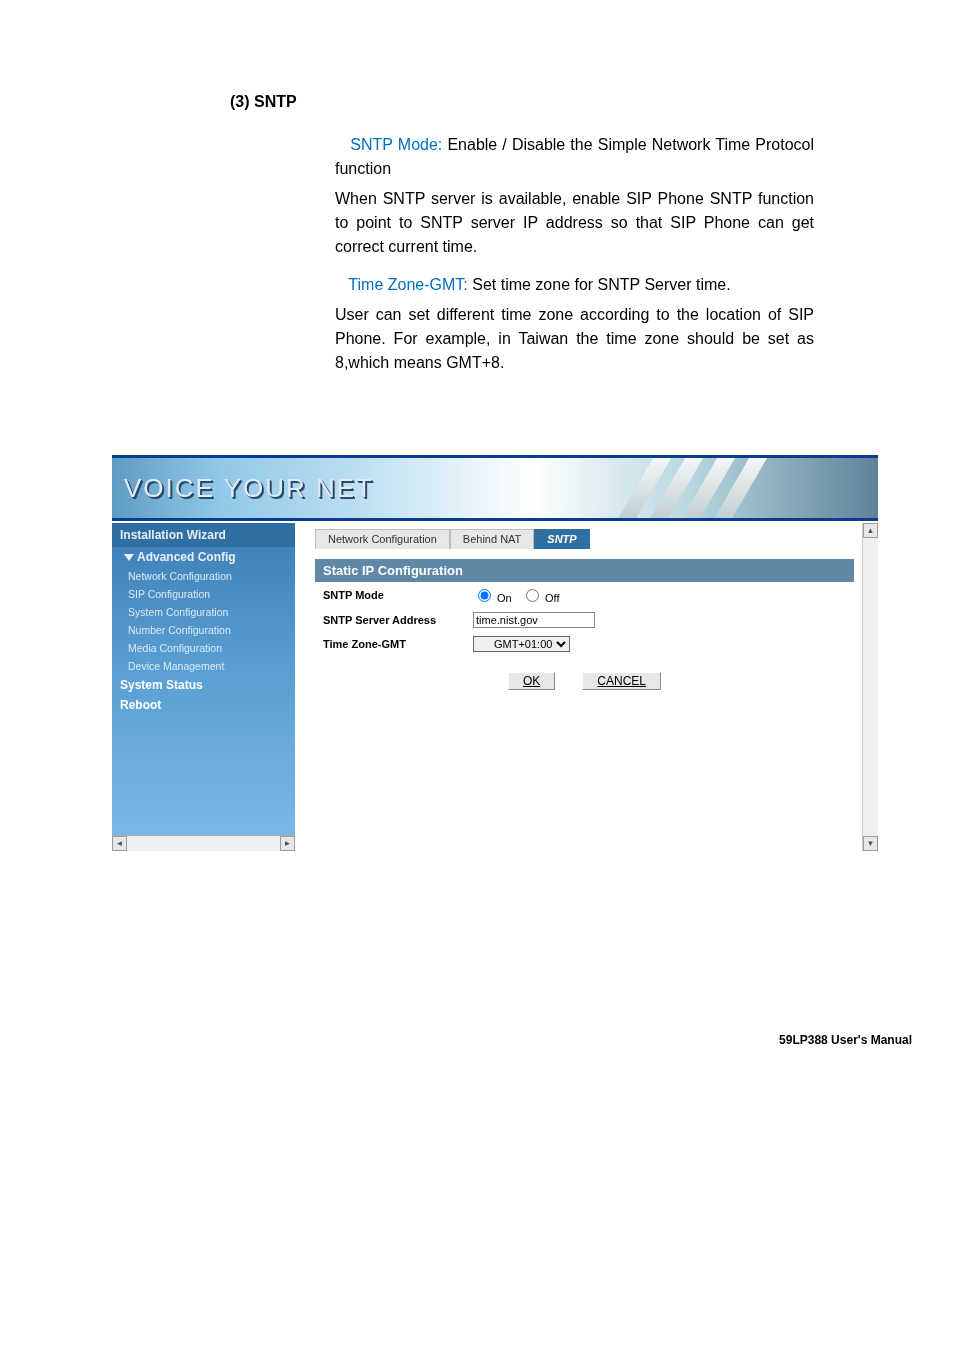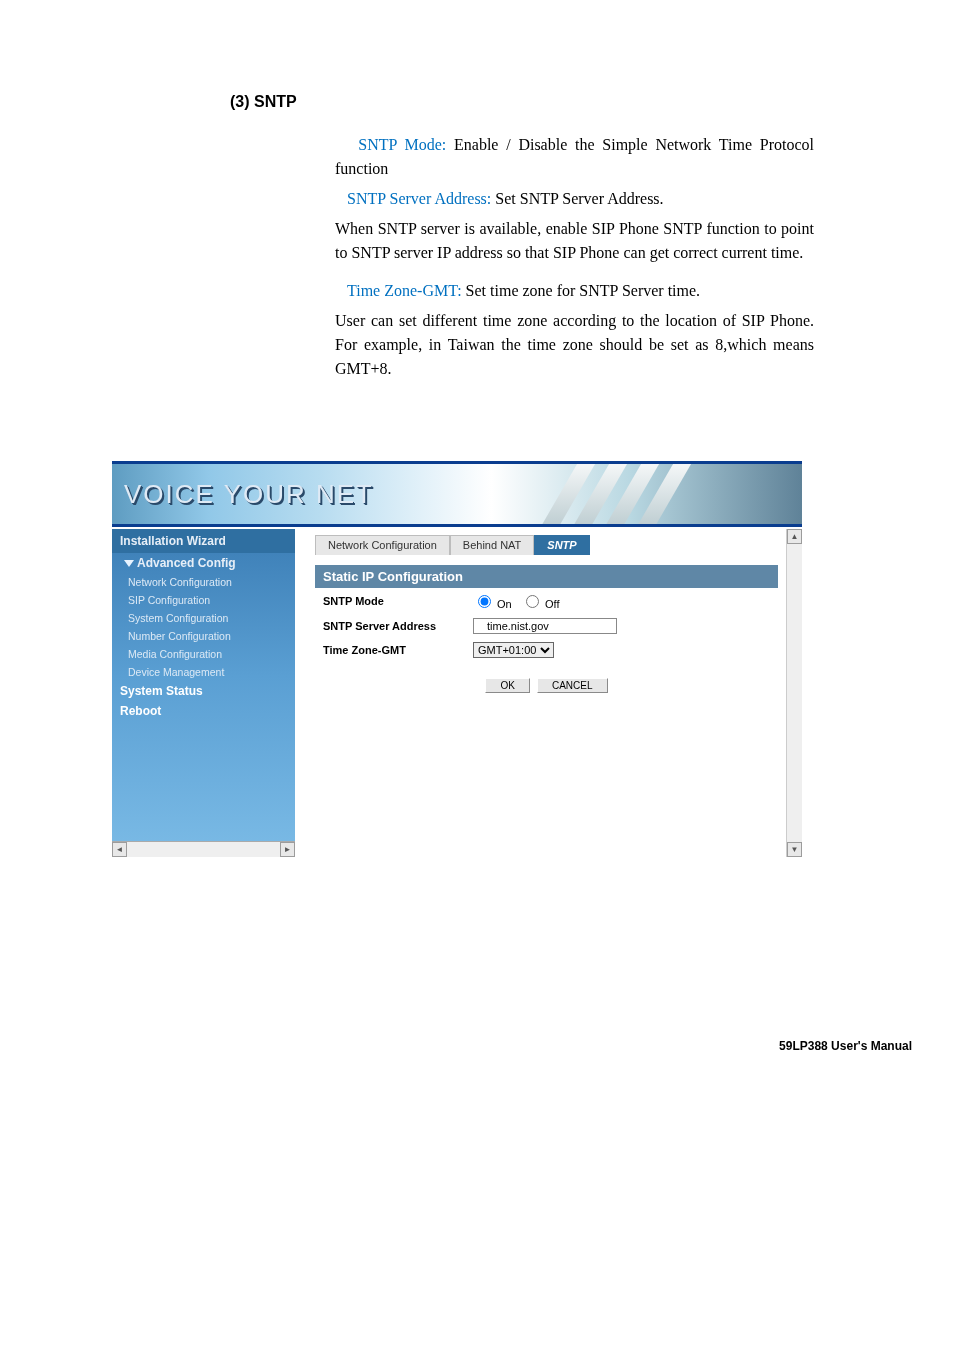--- a/index.html
+++ b/index.html
@@ -1,23 +1,23 @@
 <!DOCTYPE html>
 <html><head>
 <meta charset="utf-8">
 <style>
   html,body{margin:0;padding:0;font-family:Arial,Helvetica,sans-serif;background:#fff;width:954px;}
   .page{padding:70px 100px 60px 160px;font-size:16px;color:#000;line-height:1.5;}
   .sec-title{font-weight:bold;margin:20px 0 19px 70px;}
-  .body-text{margin-left:175px;margin-right:40px;text-align:justify;font-family:Liberation Serif, serif;}
+  .body-text{margin-left:175px;margin-right:40px;text-align:justify;}
   .lbl{color:#0070C0;}
   .p1{margin-bottom:6px;}
   .p2{margin-top:14px;margin-bottom:20px;}
 
-  .app{width:690px;height:398px;margin:0 0 0 112px;position:relative;background:#fff;border:0;}
+  .app{width:766px;height:398px;margin:0 0 0 112px;position:relative;background:#fff;border:0;}
   .banner{height:60px;border-top:3px solid #0a3d8f;border-bottom:3px solid #0a3d8f;
     background:linear-gradient(90deg,#5e9cc1 0%,#91c8e8 14%,#b7dcf0 30%,#ffffff 55%,#b9d8e2 75%,#5f8298 100%);
     position:relative;overflow:hidden;}
   .stripes{position:absolute;right:130px;top:-12px;display:flex;gap:14px;transform:skewX(-30deg);}
   .stripes div{width:18px;height:90px;background:linear-gradient(180deg,#ffffff 0%,#b0c3c8 100%);}
   .brand{position:absolute;left:12px;top:15px;font-family:Impact,'Arial Black',sans-serif;
     font-size:26px;letter-spacing:2px;color:#dfeaf5;text-shadow:1px 1px 0 #2a4a6a,2px 2px 0 #2a4a6a;}
   .lower{display:flex;height:328px;border-top:2px solid #fff;}
 
   .sidebar{width:183px;background:linear-gradient(180deg,#3b7db5 0%,#5a9fd3 45%,#7bbbe6 100%);
@@ -42,43 +42,40 @@
   .tabs{display:flex;padding:6px 0 0 20px;font-size:11px;font-family:Tahoma,Arial,sans-serif;}
   .tab{padding:3px 12px 4px;background:#e7e7e7;color:#333;cursor:pointer;
     border:1px solid #bdbdbd;border-bottom:none;margin-right:0;}
   .tab+.tab{margin-left:0;}
   .tab-active{background:#2f6fa1;color:#fff;font-weight:bold;border-color:#2f6fa1;font-style:italic;}
   .panel{margin:0 24px 0 20px;font-size:11px;font-family:Tahoma,Arial,sans-serif;color:#000;}
   .phdr{background:#5f87a6;color:#fff;font-size:13px;font-weight:bold;padding:4px 8px;margin-top:10px;}
   .row{display:flex;align-items:center;padding:4px 8px;}
   .row .k{width:150px;font-weight:bold;}
   .row .v{flex:1;}
-  .row .v input[type=text]{font-size:11px;padding:1px 13px;border:1px solid #888;background:#fff;}
-  .row .v select{font-size:11px;border:1px solid #666;background:#efefef;}
+  .row .v input[type=text]{font-size:11px;padding:1px 2px;border:1px solid #888;background:#fff;}
+  .row .v select{font-size:11px;border:1px solid #666;background:#efefef;padding-left:16px;}
   .btns{text-align:center;margin-top:16px;}
-  .btns button{font-size:10px;font-family:Tahoma,Arial,sans-serif;padding:1px 14px;margin:0 2px;
-    background:#e7e7e7;border:1px solid #8a8a8a;border-top-color:#fff;border-left-color:#fff;cursor:pointer;}
+  .btns button{font-size:12px;font-family:Tahoma,Arial,sans-serif;padding:1px 14px;margin:0 12px;
+    background:#e7e7e7;border:1px solid #8a8a8a;border-top-color:#fff;border-left-color:#fff;cursor:pointer;text-decoration:underline;}
 
   .footer{display:flex;justify-content:flex-end;font-size:12px;color:#000;
     padding:0 42px 0 100px;margin-top:180px;}
   .footer .pg{font-weight:bold;}
   .footer .man{font-weight:bold;}
 </style>
 </head>
 <body>
 
 <div class="page">
   <div class="sec-title">(3) SNTP</div>
 
   <div class="body-text">
     <div class="p1">
       &nbsp;&nbsp;&nbsp;<span class="lbl">SNTP Mode: </span><span>Enable / Disable the Simple Network Time Protocol function</span>
-    </div>
-    <div class="p1">
-      &nbsp;&nbsp;&nbsp;<span class="lbl">SNTP Server Address: </span><span>Set SNTP Server Address.</span>
     </div>
     <div class="p1">When SNTP server is available, enable SIP Phone SNTP function to point to SNTP server IP address so that SIP Phone can get correct current time.</div>
 
     <div class="p2">
       <div class="p1">
         &nbsp;&nbsp;&nbsp;<span class="lbl">Time Zone-GMT: </span><span>Set time zone for SNTP Server time.</span>
       </div>
       <div class="p1">User can set different time zone according to the location of SIP Phone. For example, in Taiwan the time zone should be set as 8,which means GMT+8.</div>
     </div>
   </div>

